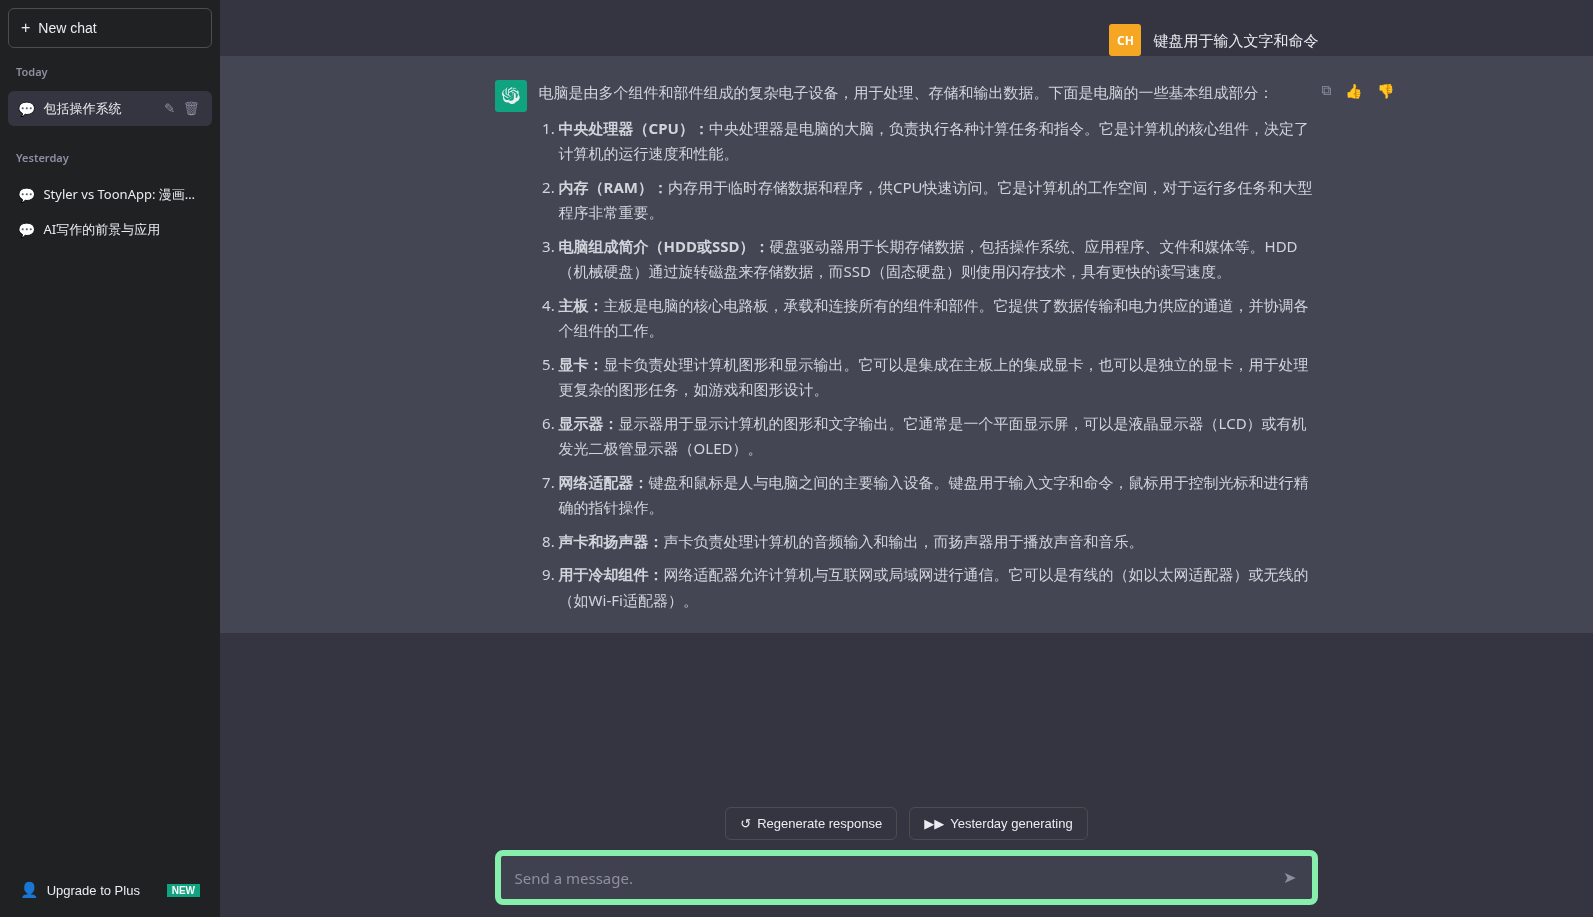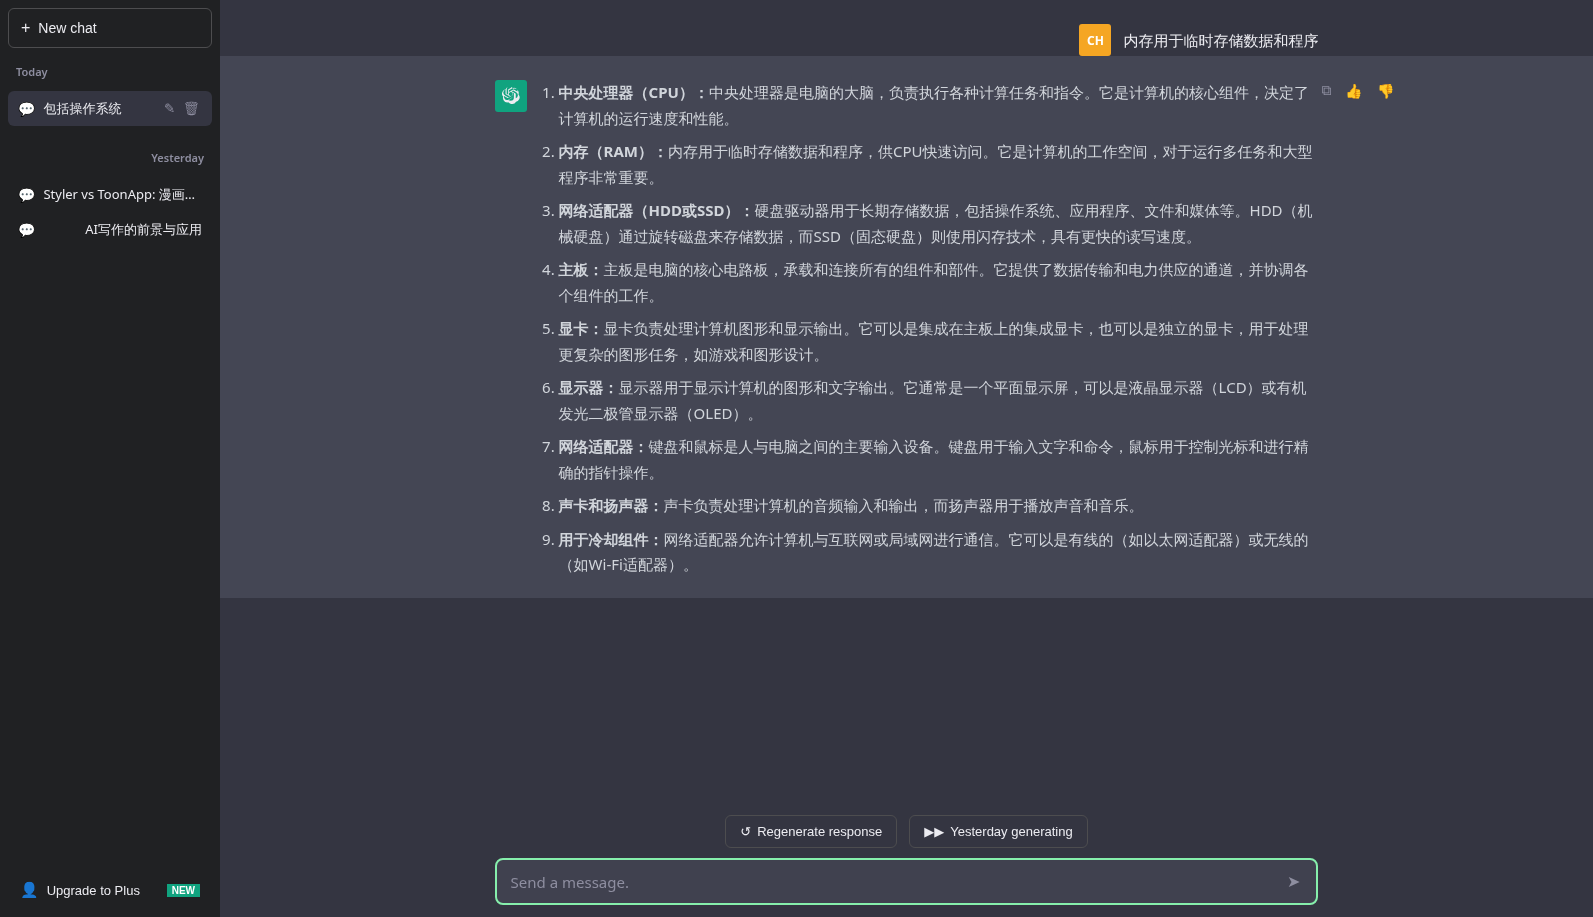--- a/index.html
+++ b/index.html
@@ -245,21 +245,21 @@
       border-radius: 6px;
       background: transparent;
       color: #ececf1;
       font-size: 13px;
       cursor: pointer;
     }
 
     .input-row {
       display: flex;
       align-items: center;
-      border: 2px solid #86efac;
+      border: 6px solid #86efac;
       border-radius: 8px;
       background: #40414f;
       padding: 10px 14px;
     }
     .message-input {
       flex: 1;
       background: transparent;
       border: none;
       outline: none;
       color: #8e8ea0;
@@ -297,21 +297,21 @@
     <div class="chat-item active">
       <span class="chat-icon">💬</span>
       <span class="chat-label">包括操作系统</span>
       <div class="chat-actions">
         <button class="chat-action-btn">✎</button>
         <button class="chat-action-btn">🗑</button>
       </div>
     </div>
   </div>
 
-  <div style="margin-top:16px;text-align:right;">
+  <div style="margin-top:16px;">
     <div class="sidebar-section-label">Yesterday</div>
     <div class="chat-item">
       <span class="chat-icon">💬</span>
       <span class="chat-label">Styler vs ToonApp: 漫画脸优...</span>
     </div>
     <div class="chat-item">
       <span class="chat-icon">💬</span>
       <span class="chat-label">AI写作的前景与应用</span>
     </div>
   </div>
@@ -324,36 +324,37 @@
     </button>
   </div>
 </aside>
 
 <main id="main">
   <div id="chat-area">
 
     <div class="user-message-row">
       <div class="user-bubble">
         <div class="user-avatar">CH</div>
-        <div class="user-text">内存用于临时存储数据和程序</div>
+        <div class="user-text">键盘用于输入文字和命令</div>
       </div>
     </div>
 
     <div class="assistant-message-row">
       <div class="assistant-bubble">
         <div class="assistant-avatar">
           <svg viewBox="0 0 41 41" fill="none" xmlns="http://www.w3.org/2000/svg">
             <path d="M37.532 16.87a9.963 9.963 0 0 0-.856-8.184 10.078 10.078 0 0 0-10.855-4.835 9.964 9.964 0 0 0-6.15-3.649 10.079 10.079 0 0 0-11.498 4.96 9.967 9.967 0 0 0-6.67 4.877 10.079 10.079 0 0 0 1.24 11.817 9.965 9.965 0 0 0 .856 8.185 10.079 10.079 0 0 0 10.855 4.835 9.965 9.965 0 0 0 6.15 3.648 10.079 10.079 0 0 0 11.498-4.959 9.967 9.967 0 0 0 6.67-4.877 10.079 10.079 0 0 0-1.24-11.818zm-17.963 14.34a7.462 7.462 0 0 1-4.784-1.72l.239-.136 7.949-4.59a1.305 1.305 0 0 0 .655-1.134v-11.2l3.358 1.94a.12.12 0 0 1 .066.092v9.28a7.5 7.5 0 0 1-7.483 7.468zM5.43 25.374a7.462 7.462 0 0 1-.894-5.014l.239.144 7.949 4.589a1.297 1.297 0 0 0 1.31 0l9.704-5.604v3.88a.12.12 0 0 1-.048.103L15.441 28.48a7.5 7.5 0 0 1-10.01-3.106zm-1.24-16.25A7.462 7.462 0 0 1 8.084 5.74l-.005.28v9.18a1.297 1.297 0 0 0 .654 1.134l9.704 5.604-3.358 1.94a.12.12 0 0 1-.114.012L7.044 19.2a7.5 7.5 0 0 1-2.855-10.077zm27.57 6.43l-9.704-5.604 3.358-1.94a.12.12 0 0 1 .114-.012l6.921 3.998a7.498 7.498 0 0 1-1.158 13.528v-9.46a1.298 1.298 0 0 0-.531-1.51zm3.34-5.038l-.239-.144-7.949-4.589a1.297 1.297 0 0 0-1.31 0l-9.704 5.604v-3.88a.12.12 0 0 1 .048-.103l6.921-3.997a7.498 7.498 0 0 1 12.233 7.11zm-21.063 6.929l-3.358-1.94a.12.12 0 0 1-.066-.092v-9.28a7.498 7.498 0 0 1 12.283-5.75l-.239.136-7.949 4.59a1.305 1.305 0 0 0-.655 1.134l-.016 11.202zm1.822-3.93l4.322-2.498 4.322 2.494v4.988l-4.322 2.498-4.322-2.494V13.515z" fill="currentColor"></path>
           </svg>
         </div>
         <div class="assistant-text">
+          <p>电脑是由多个组件和部件组成的复杂电子设备，用于处理、存储和输出数据。下面是电脑的一些基本组成部分：</p>
           <ol>
             <li><strong>中央处理器（CPU）：</strong>中央处理器是电脑的大脑，负责执行各种计算任务和指令。它是计算机的核心组件，决定了计算机的运行速度和性能。</li>
             <li><strong>内存（RAM）：</strong>内存用于临时存储数据和程序，供CPU快速访问。它是计算机的工作空间，对于运行多任务和大型程序非常重要。</li>
-            <li><strong>网络适配器（HDD或SSD）：</strong>硬盘驱动器用于长期存储数据，包括操作系统、应用程序、文件和媒体等。HDD（机械硬盘）通过旋转磁盘来存储数据，而SSD（固态硬盘）则使用闪存技术，具有更快的读写速度。</li>
+            <li><strong>电脑组成简介（HDD或SSD）：</strong>硬盘驱动器用于长期存储数据，包括操作系统、应用程序、文件和媒体等。HDD（机械硬盘）通过旋转磁盘来存储数据，而SSD（固态硬盘）则使用闪存技术，具有更快的读写速度。</li>
             <li><strong>主板：</strong>主板是电脑的核心电路板，承载和连接所有的组件和部件。它提供了数据传输和电力供应的通道，并协调各个组件的工作。</li>
             <li><strong>显卡：</strong>显卡负责处理计算机图形和显示输出。它可以是集成在主板上的集成显卡，也可以是独立的显卡，用于处理更复杂的图形任务，如游戏和图形设计。</li>
             <li><strong>显示器：</strong>显示器用于显示计算机的图形和文字输出。它通常是一个平面显示屏，可以是液晶显示器（LCD）或有机发光二极管显示器（OLED）。</li>
             <li><strong>网络适配器：</strong>键盘和鼠标是人与电脑之间的主要输入设备。键盘用于输入文字和命令，鼠标用于控制光标和进行精确的指针操作。</li>
             <li><strong>声卡和扬声器：</strong>声卡负责处理计算机的音频输入和输出，而扬声器用于播放声音和音乐。</li>
             <li><strong>用于冷却组件：</strong>网络适配器允许计算机与互联网或局域网进行通信。它可以是有线的（如以太网适配器）或无线的（如Wi-Fi适配器）。</li>
           </ol>
         </div>
       </div>
       <div class="message-actions">

